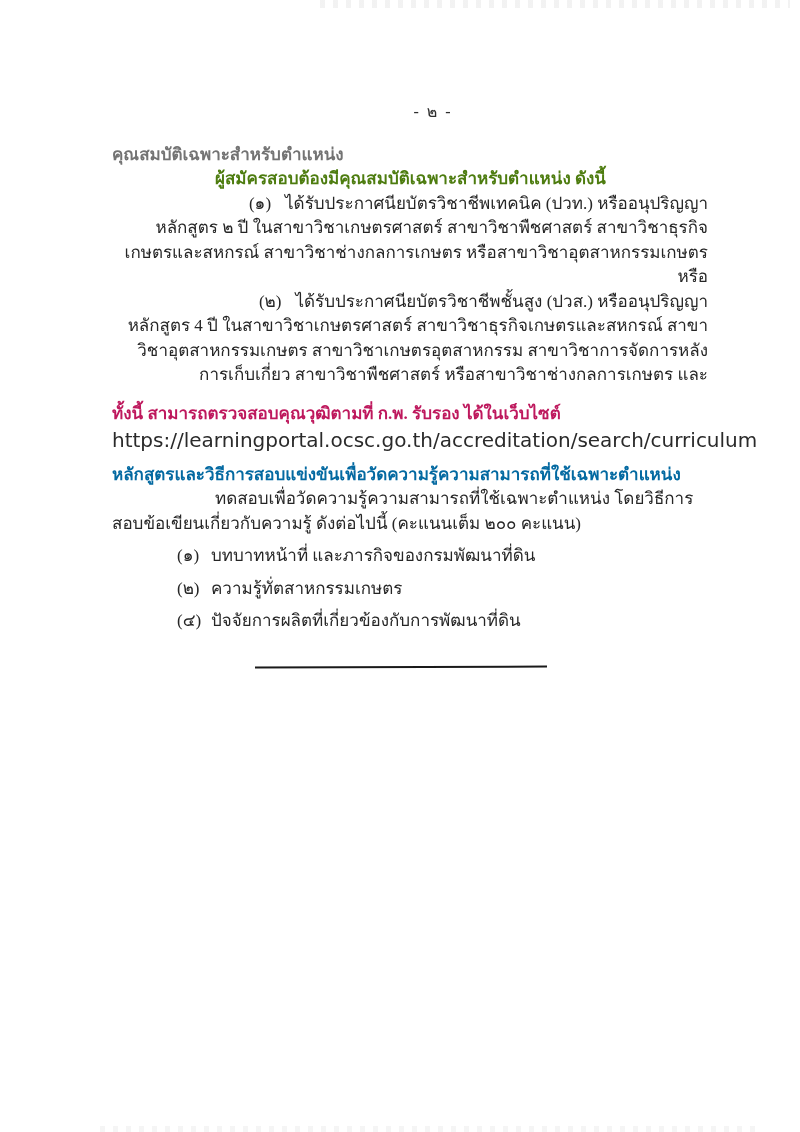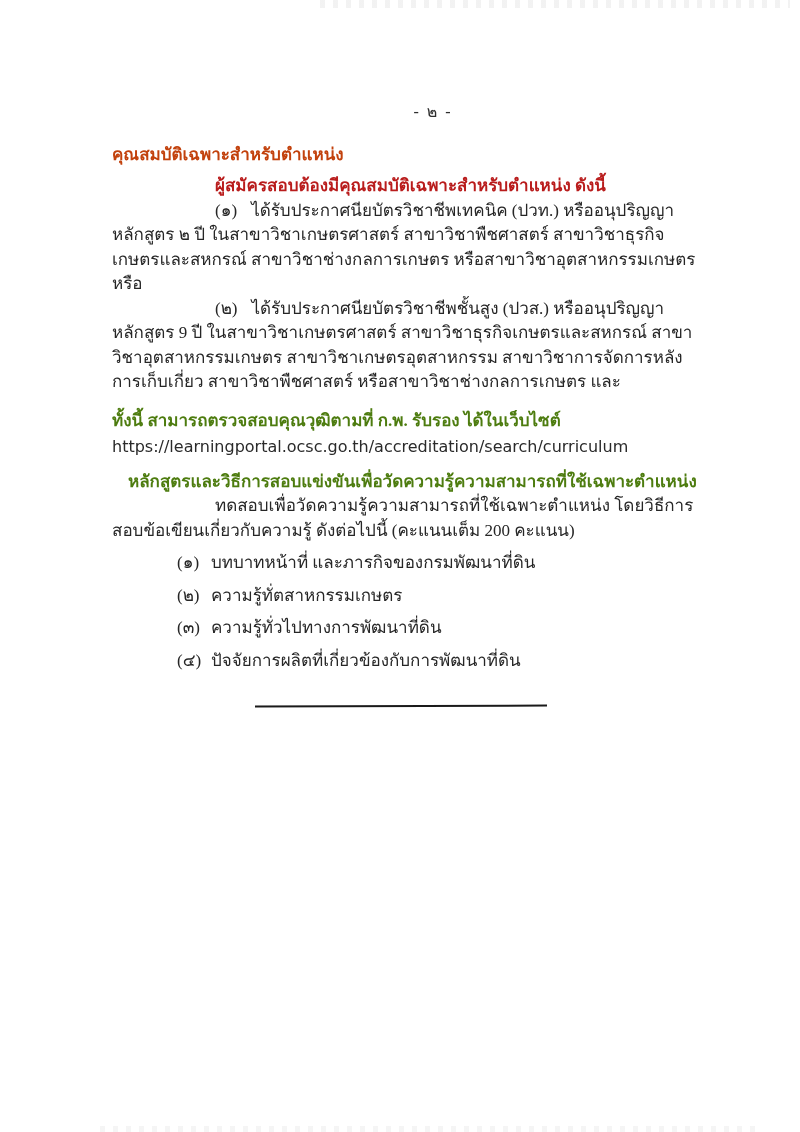--- a/index.html
+++ b/index.html
@@ -26,50 +26,51 @@
   }
   .pagenum {
     text-align: center;
     margin: 0 0 18px 46px;
     font-size: 16px;
     color: #2e2e2e;
     letter-spacing: 2px;
   }
   .h1 {
     font-weight: 700;
-    color: #c2410c;
-    margin: 0 0 7px 0;
+    color: #737373;
+    margin: 0 0 0 0;
   }
   .h2 {
     font-weight: 700;
-    color: #4d7c0f;
-    margin: 10px 0 0 16px;
+    color: #0369a1;
+    margin: 10px 0 0 0;
   }
   .intro-bold {
     font-weight: 700;
-    color: #b91c1c;
+    color: #4d7c0f;
     margin: 0;
     text-indent: 103px;
   }
   p.numbered {
     margin: 0;
     text-indent: 103px;
+    text-align: right;
   }
   p.numbered .pnum {
     margin-right: 14px;
   }
   .note {
     font-weight: 700;
-    color: #4d7c0f;
+    color: #be185d;
     margin: 14px 0 0 0;
   }
   .url {
     margin: 2px 0 0 0;
     font-family: "DejaVu Sans", "Liberation Sans", sans-serif;
-    font-size: 16px;
+    font-size: 20px;
     color: #2a2a2a;
   }
   .exam-intro {
     margin: 0;
     text-indent: 103px;
   }
   .topic {
     margin: 8px;
     padding-left: 57px;
   }
@@ -109,36 +110,35 @@
   <div class="content">
 
     <p class="pagenum">- ๒ -</p>
 
     <p class="h1">คุณสมบัติเฉพาะสำหรับตำแหน่ง</p>
 
     <p class="intro-bold">ผู้สมัครสอบต้องมีคุณสมบัติเฉพาะสำหรับตำแหน่ง ดังนี้</p>
 
     <p class="numbered"><span class="pnum">(๑)</span><span>ได้รับประกาศนียบัตรวิชาชีพเทคนิค (ปวท.) หรืออนุปริญญาหลักสูตร ๒ ปี ในสาขาวิชาเกษตรศาสตร์ สาขาวิชาพืชศาสตร์ สาขาวิชาธุรกิจเกษตรและสหกรณ์ สาขาวิชาช่างกลการเกษตร หรือสาขาวิชาอุตสาหกรรมเกษตร หรือ</span></p>
 
-    <p class="numbered"><span class="pnum">(๒)</span><span>ได้รับประกาศนียบัตรวิชาชีพชั้นสูง (ปวส.) หรืออนุปริญญาหลักสูตร 9 ปี ในสาขาวิชาเกษตรศาสตร์ สาขาวิชาธุรกิจเกษตรและสหกรณ์ สาขาวิชาอุตสาหกรรมเกษตร สาขาวิชาเกษตรอุตสาหกรรม สาขาวิชาการจัดการหลังการเก็บเกี่ยว สาขาวิชาพืชศาสตร์ หรือสาขาวิชาช่างกลการเกษตร และ</span></p>
+    <p class="numbered"><span class="pnum">(๒)</span><span>ได้รับประกาศนียบัตรวิชาชีพชั้นสูง (ปวส.) หรืออนุปริญญาหลักสูตร 4 ปี ในสาขาวิชาเกษตรศาสตร์ สาขาวิชาธุรกิจเกษตรและสหกรณ์ สาขาวิชาอุตสาหกรรมเกษตร สาขาวิชาเกษตรอุตสาหกรรม สาขาวิชาการจัดการหลังการเก็บเกี่ยว สาขาวิชาพืชศาสตร์ หรือสาขาวิชาช่างกลการเกษตร และ</span></p>
 
 
     <p class="note">ทั้งนี้ สามารถตรวจสอบคุณวุฒิตามที่ ก.พ. รับรอง ได้ในเว็บไซต์</p>
 
     <p class="url">https://learningportal.ocsc.go.th/accreditation/search/curriculum</p>
 
     <p class="h2">หลักสูตรและวิธีการสอบแข่งขันเพื่อวัดความรู้ความสามารถที่ใช้เฉพาะตำแหน่ง</p>
 
-    <p class="exam-intro">ทดสอบเพื่อวัดความรู้ความสามารถที่ใช้เฉพาะตำแหน่ง โดยวิธีการสอบข้อเขียนเกี่ยวกับความรู้ ดังต่อไปนี้ (คะแนนเต็ม 200 คะแนน)</p>
+    <p class="exam-intro">ทดสอบเพื่อวัดความรู้ความสามารถที่ใช้เฉพาะตำแหน่ง โดยวิธีการสอบข้อเขียนเกี่ยวกับความรู้ ดังต่อไปนี้ (คะแนนเต็ม ๒๐๐ คะแนน)</p>
 
     <p class="topic"><span class="tnum">(๑)</span><span>บทบาทหน้าที่ และภารกิจของกรมพัฒนาที่ดิน</span></p>
 
     <p class="topic"><span class="tnum">(๒)</span><span>ความรู้ทั่ตสาหกรรมเกษตร</span></p>
 
-    <p class="topic"><span class="tnum">(๓)</span><span>ความรู้ทั่วไปทางการพัฒนาที่ดิน</span></p>
 
     <p class="topic"><span class="tnum">(๔)</span><span>ปัจจัยการผลิตที่เกี่ยวข้องกับการพัฒนาที่ดิน</span></p>
 
     <div class="divider"></div>
 
   </div>
 
   <div class="scan-artifact bottom"></div>
 
 </div>

